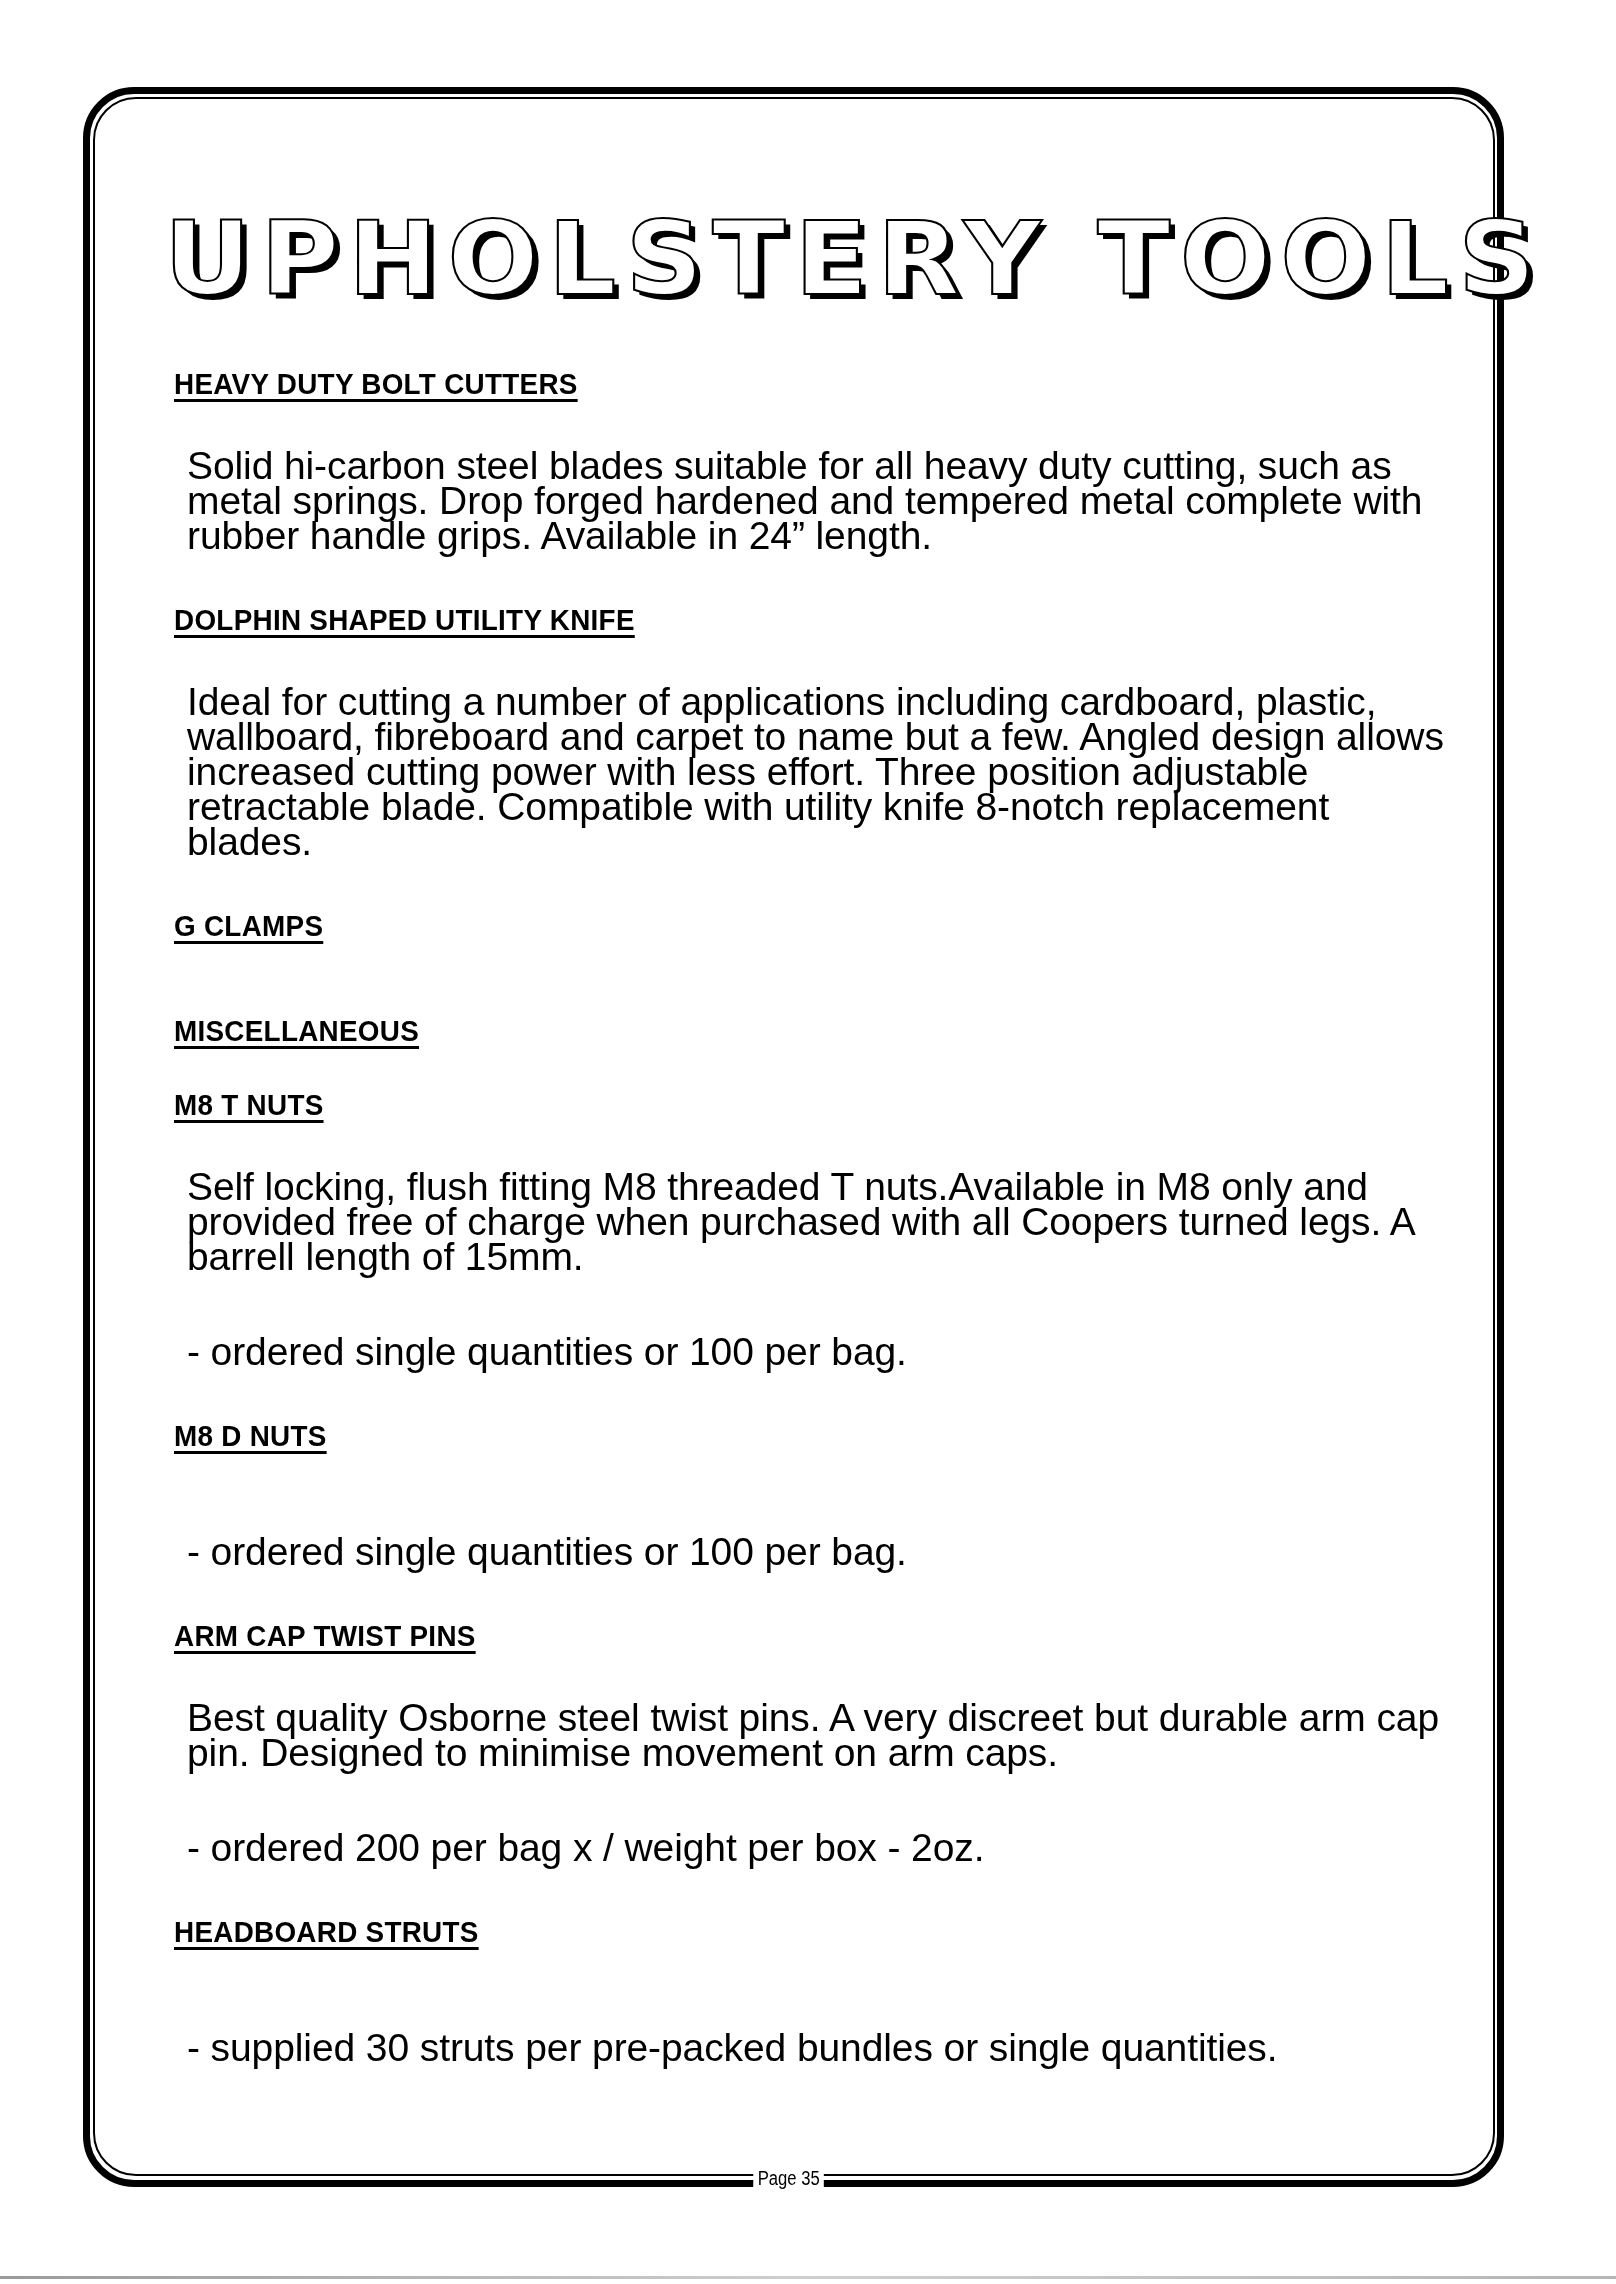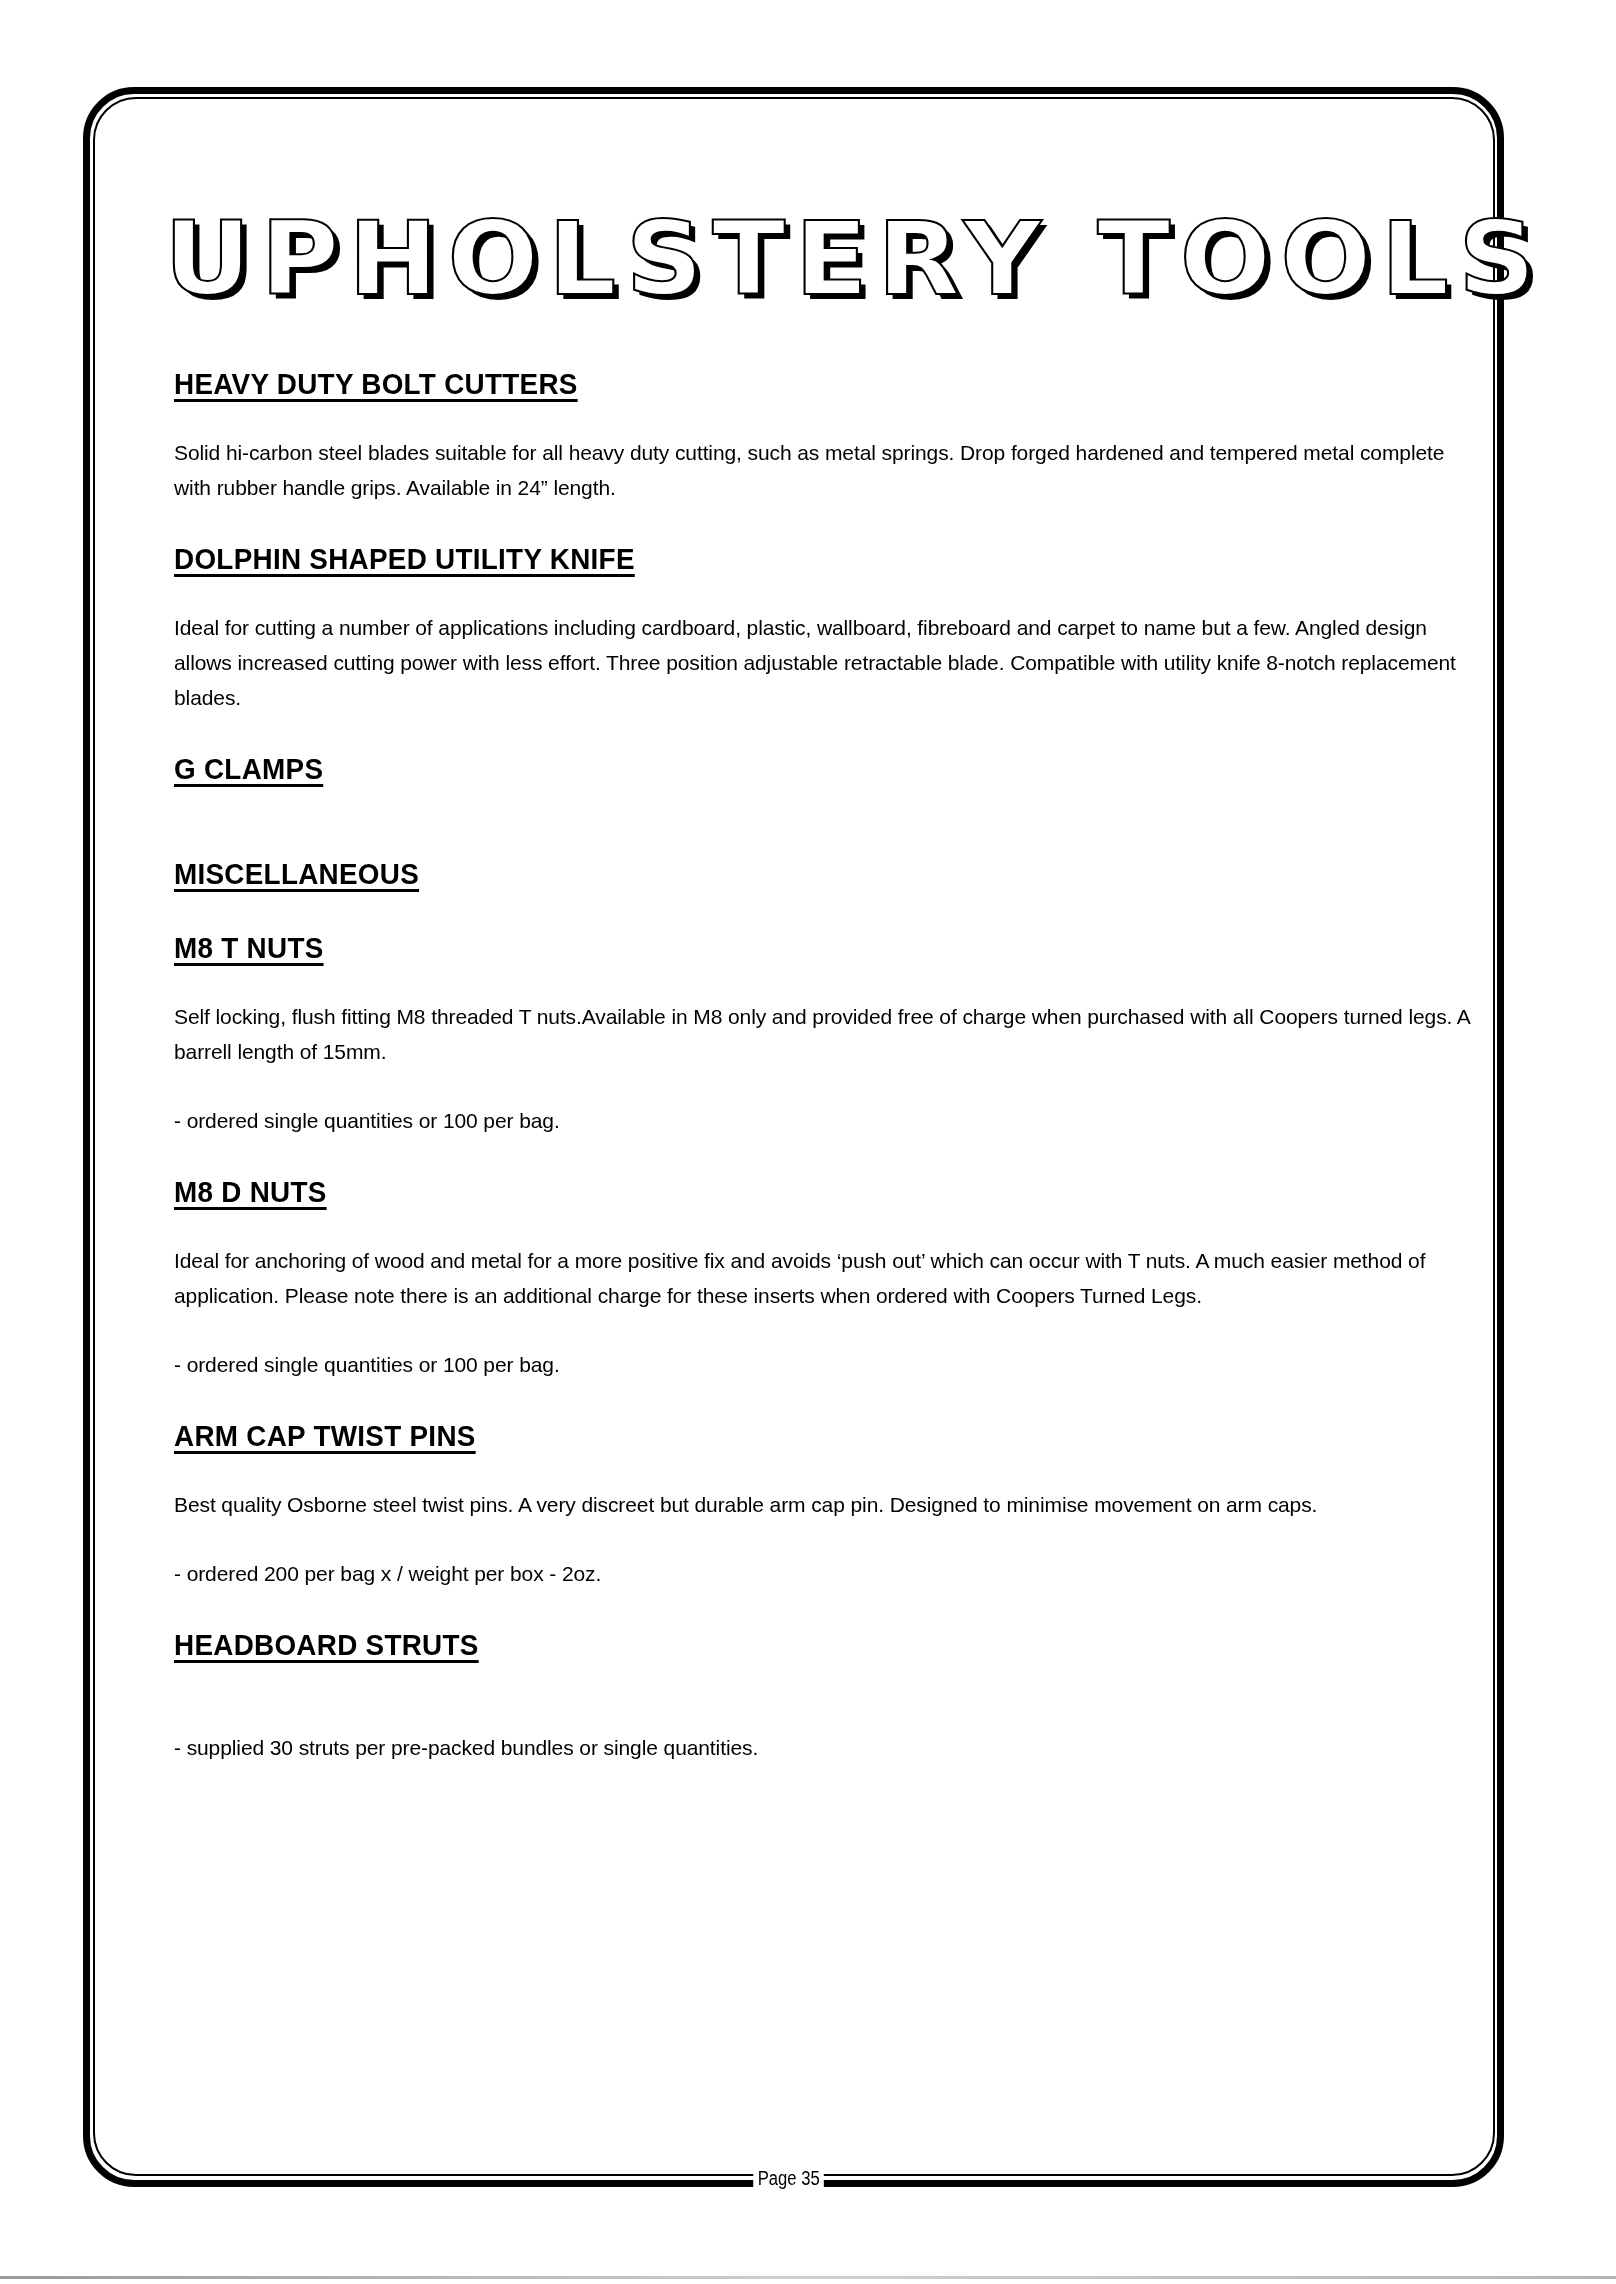--- a/index.html
+++ b/index.html
@@ -18,21 +18,21 @@
            letter-spacing: 9px; line-height: 1; color: #fff;
            -webkit-text-stroke: 2px #000;
            text-shadow: 5.2px 5.2px 0 #000;
            transform: scaleX(1.05); transform-origin: left top; white-space: nowrap; }
 
   .content { position: absolute; left: 174px; top: 365px; width: 1299px; }
   .section { margin: 0; }
   .heading { font-weight: bold; font-size: 29px; line-height: 39px; margin: 0;
              text-decoration: underline; text-decoration-thickness: 3.3px; text-underline-offset: 5.2px;
              transform: scaleX(0.96); transform-origin: left; letter-spacing: 0.3px; }
-  .para { font-size: 21px; line-height: 35px; margin: 0; letter-spacing: -0.1px; }
+  .para { font-size: 39px; line-height: 35px; margin: 13px; letter-spacing: -0.1px; }
   .gap-after-heading { height: 31px; }
   .gap-section { height: 35px; }
   .gap-note { height: 34px; }
 
   
   .page-label { position: absolute; left: 747px; top: 2165px; background: #fff; padding: 0 5.2px;
                 font-size: 19.6px; line-height: 26px; transform: scaleX(0.85); }
   .scan-line { position: absolute; left: 0; top: 2276px; width: 1616px; height: 2.6px;
                background: linear-gradient(to right, #9a9a9a, #cfcfcf 50%, #b5b5b5); }
 </style>
@@ -76,21 +76,20 @@
     <div class="gap-after-heading"></div>
     <p class="para">Self locking, flush fitting M8 threaded T nuts.Available in M8 only and provided free of charge when purchased with all Coopers turned legs. A barrell length of 15mm.</p>
     <div class="gap-note"></div>
     <p class="para">- ordered single quantities or 100 per bag.</p>
   </div>
   <div class="gap-section"></div>
 
   <div class="section">
     <h2 class="heading">M8 D NUTS</h2>
     <div class="gap-after-heading"></div>
-    <p class="para">Ideal for anchoring of wood and metal for a more positive fix and avoids ‘push out’ which can occur with T nuts. A much easier method of application. Please note there is an additional charge for these inserts when ordered with Coopers Turned Legs.</p>
     <div class="gap-note"></div>
     <p class="para">- ordered single quantities or 100 per bag.</p>
   </div>
   <div class="gap-section"></div>
 
   <div class="section">
     <h2 class="heading">ARM CAP TWIST PINS</h2>
     <div class="gap-after-heading"></div>
     <p class="para">Best quality Osborne steel twist pins. A very discreet but durable arm cap pin. Designed to minimise movement on arm caps.</p>
     <div class="gap-note"></div>

